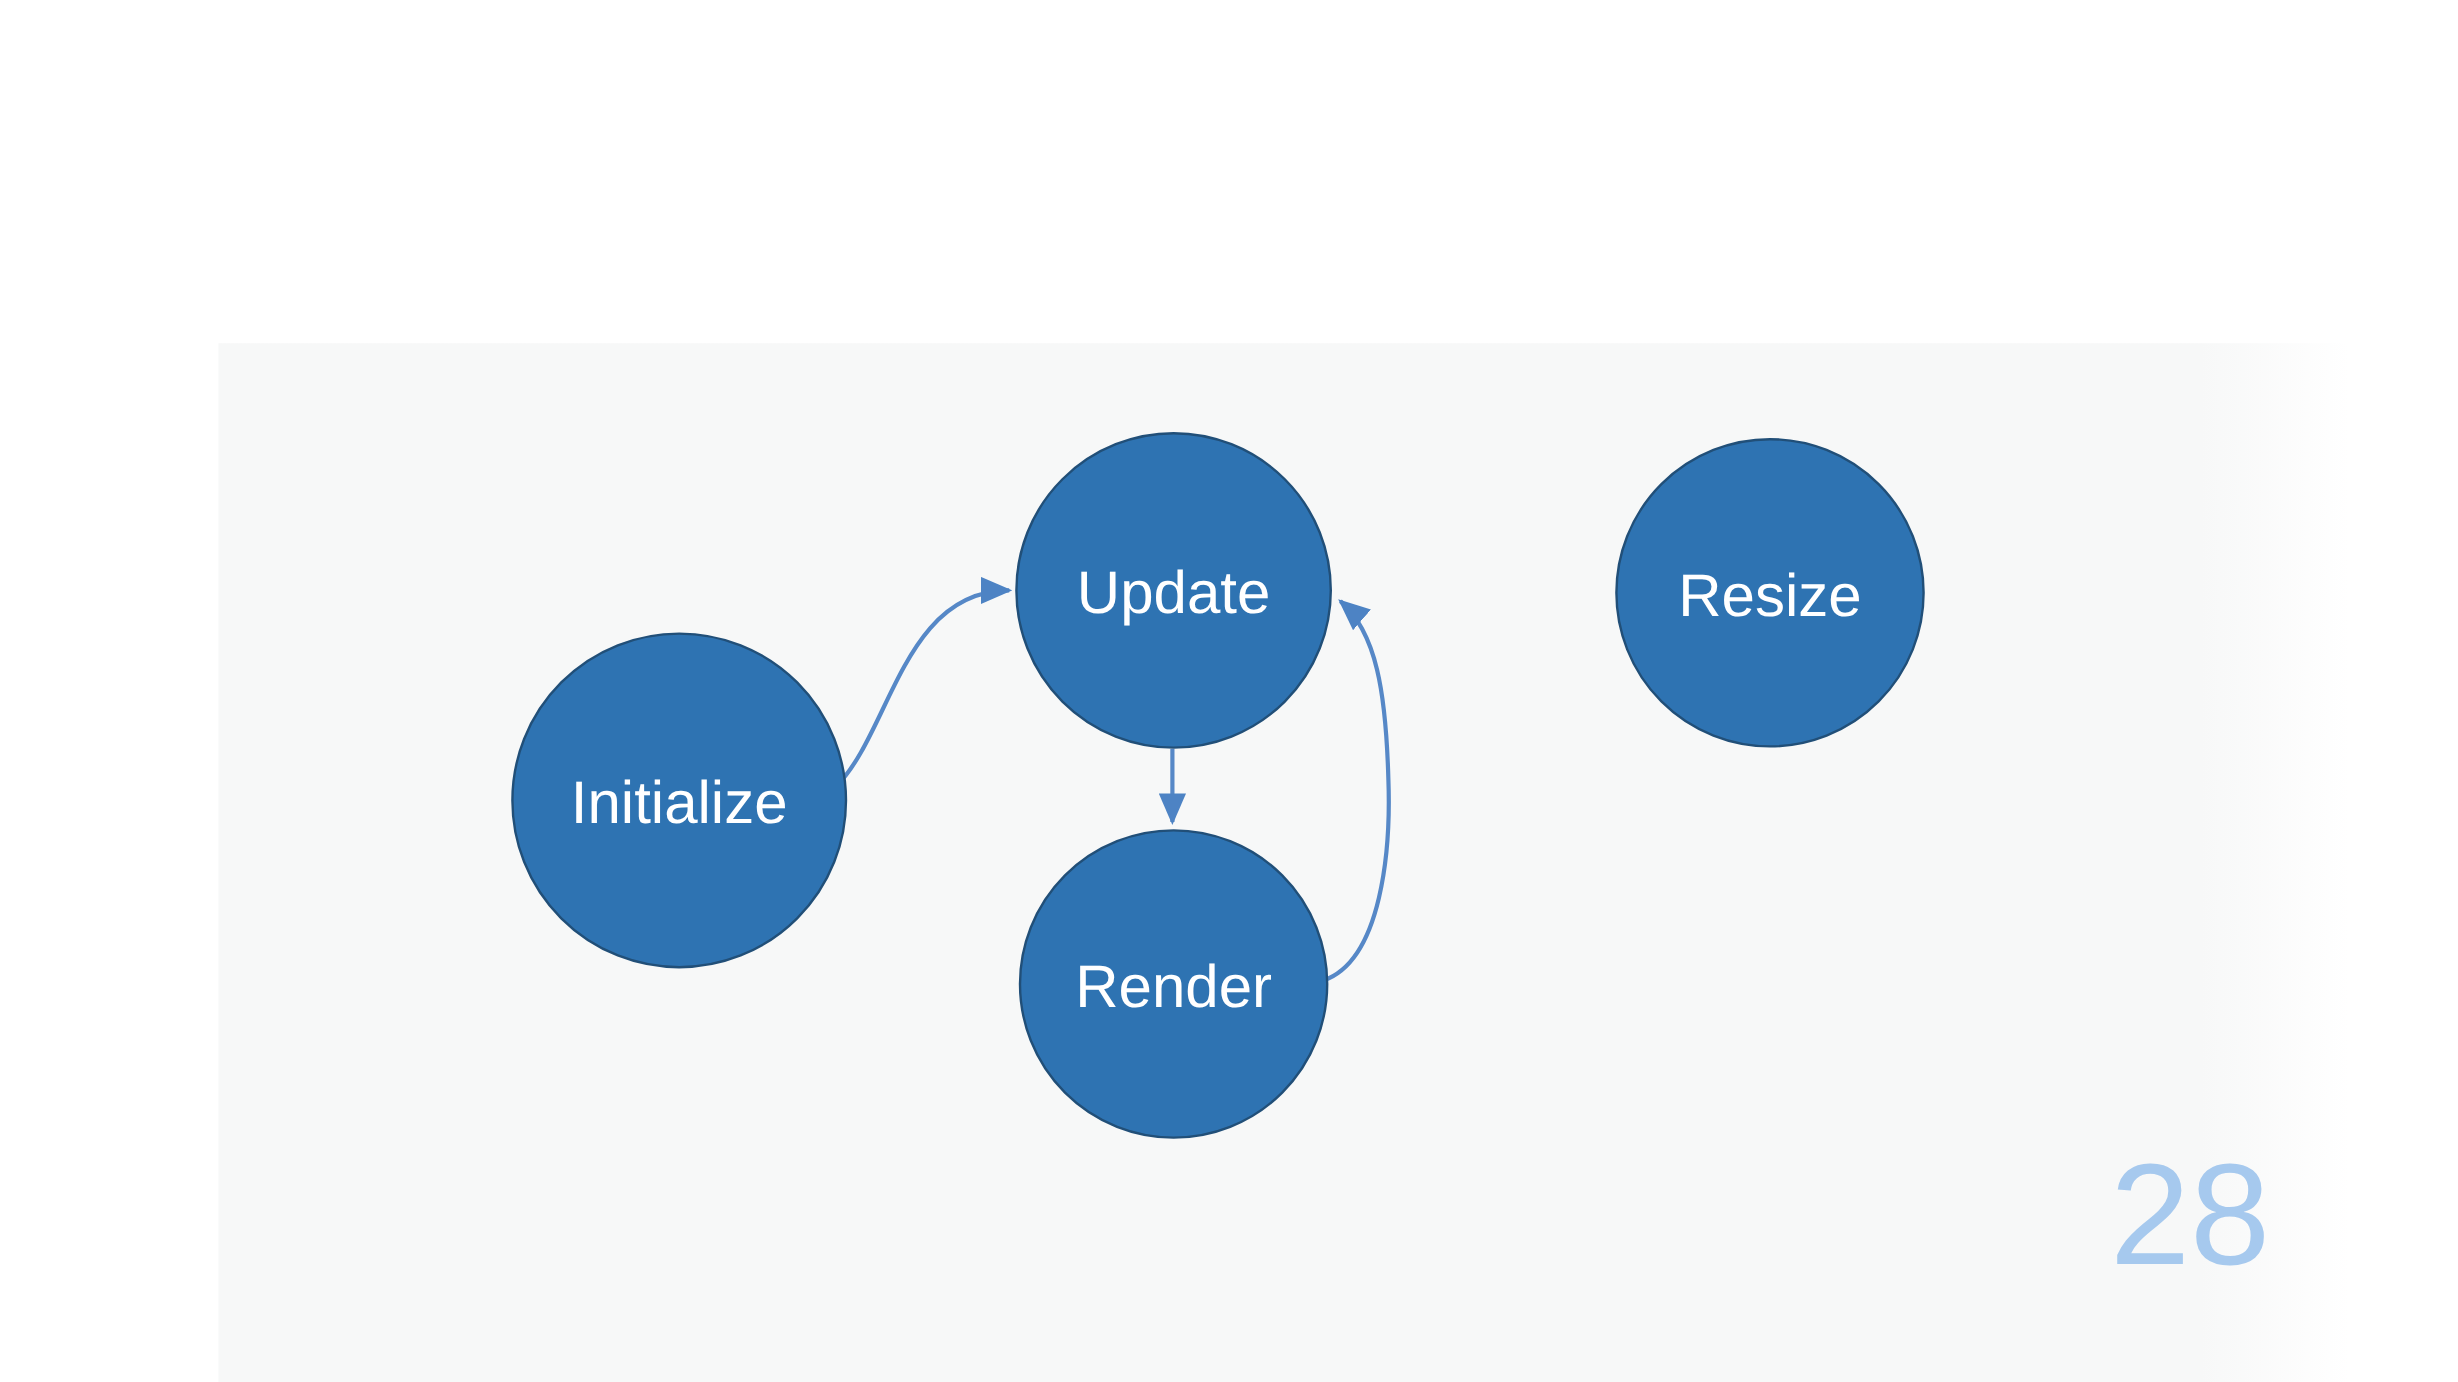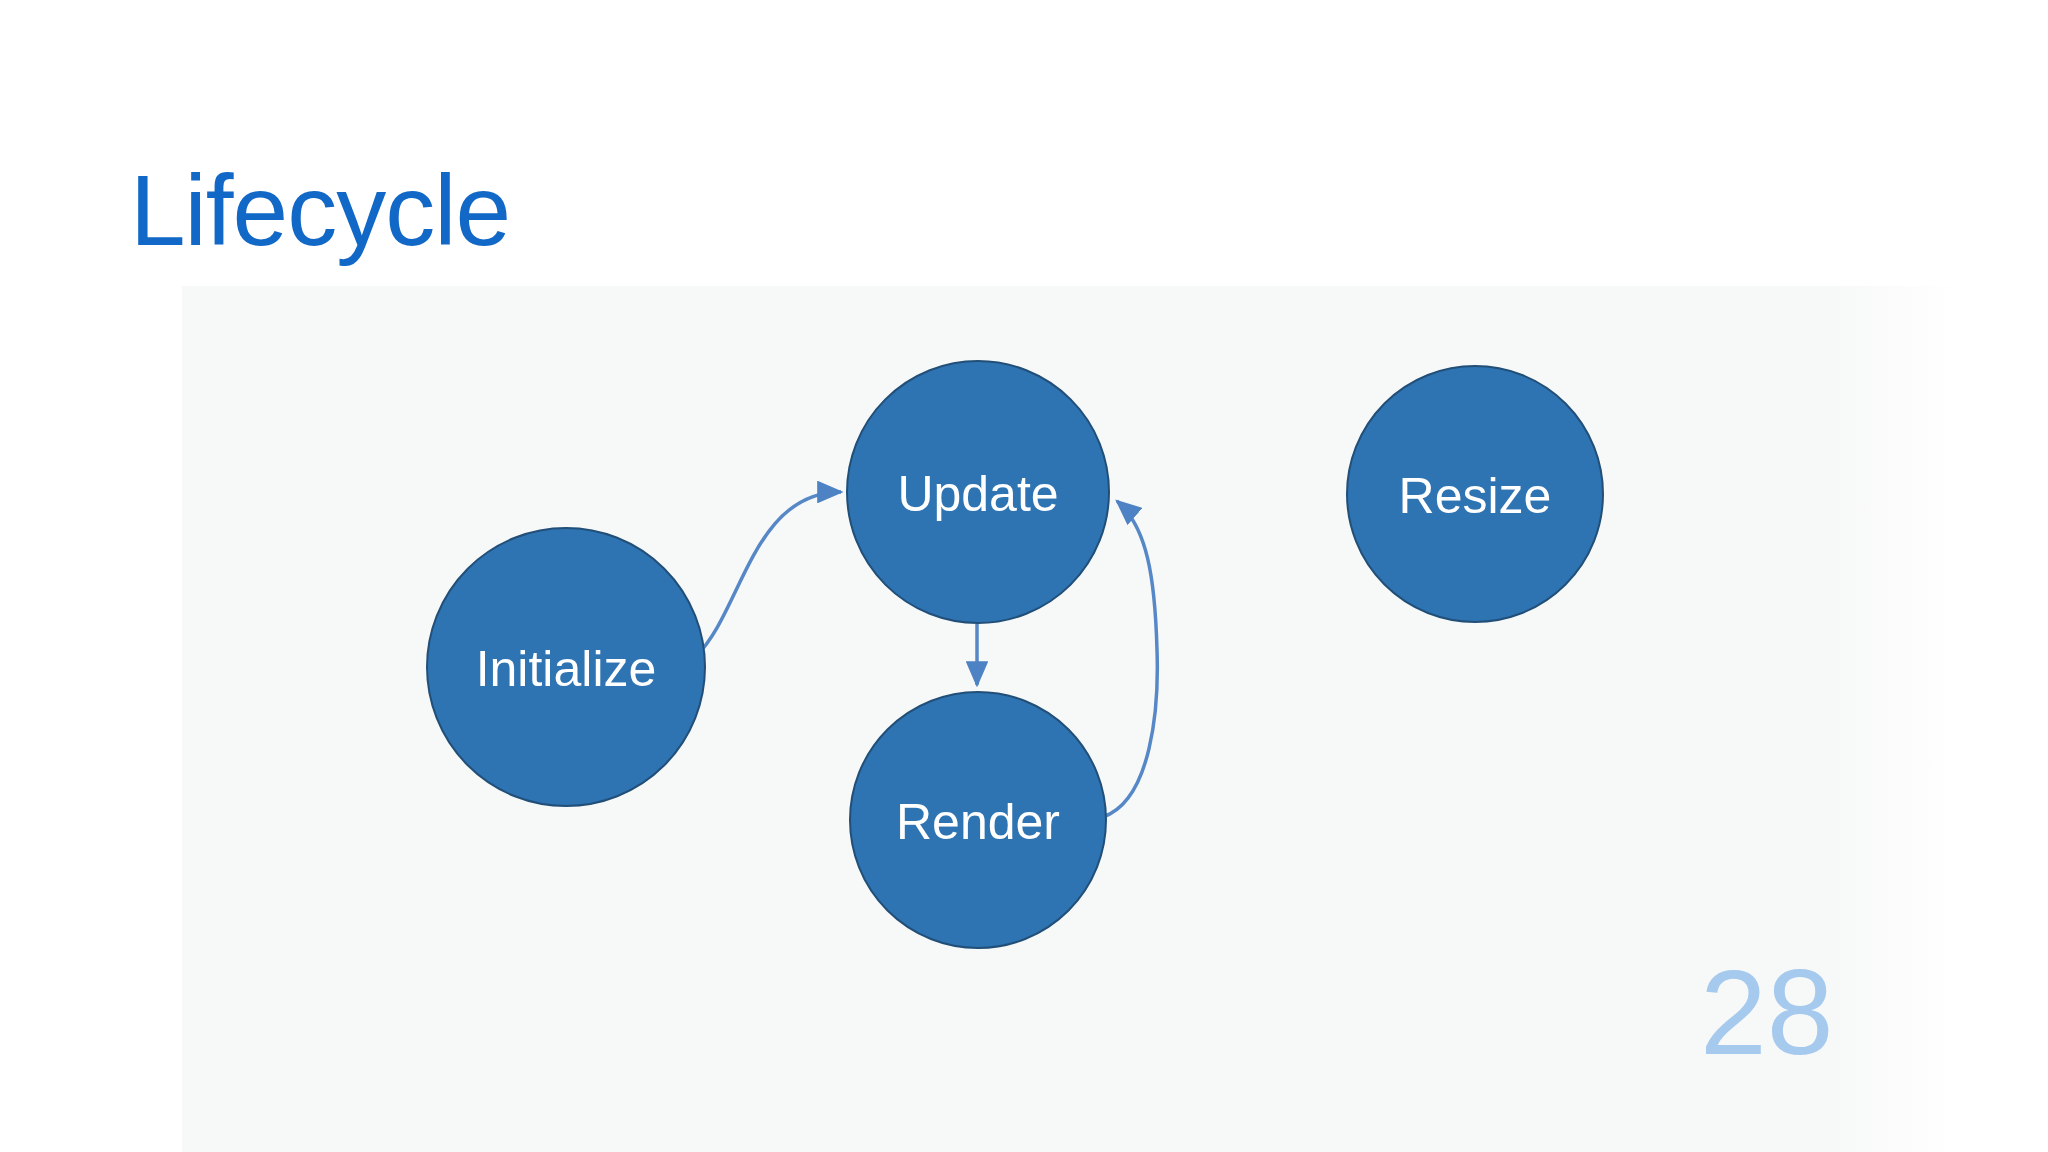--- a/index.html
+++ b/index.html
@@ -66,35 +66,34 @@
     font-family: "Liberation Sans", sans-serif;
     font-size: 50px;
     text-anchor: middle;
     dominant-baseline: central;
   }
   .page-number {
     position: absolute;
     left: 1700px;
     top: 952px;
     width: 250px;
-    text-align: left;
+    text-align: center;
     font-size: 120px;
     font-weight: 300;
     line-height: 1;
     color: var(--page-number-color, #a6c9ee);
   }
 </style>
 </head>
 <body>
 
 <div class="slide">
 
   <div class="panel-tint"></div>
 
-  <div class="slide-title">Lifecycle</div>
 
   <svg class="diagram-svg" viewBox="0 0 2048 1152" xmlns="http://www.w3.org/2000/svg">
     <defs>
       <marker id="arrowhead" markerWidth="7.5" markerHeight="6.5" refX="6.8" refY="3.25" orient="auto">
         <path class="arrowhead-shape" d="M0,0 L7.5,3.25 L0,6.5 Z"></path>
       </marker>
     </defs>
     <g id="edges-layer">
         <path class="edge" d="M 696 656 C 742 612, 752 492, 841 492" marker-end="url(#arrowhead)"></path>
         <path class="edge" d="M 977 624 L 977 685" marker-end="url(#arrowhead)"></path>

